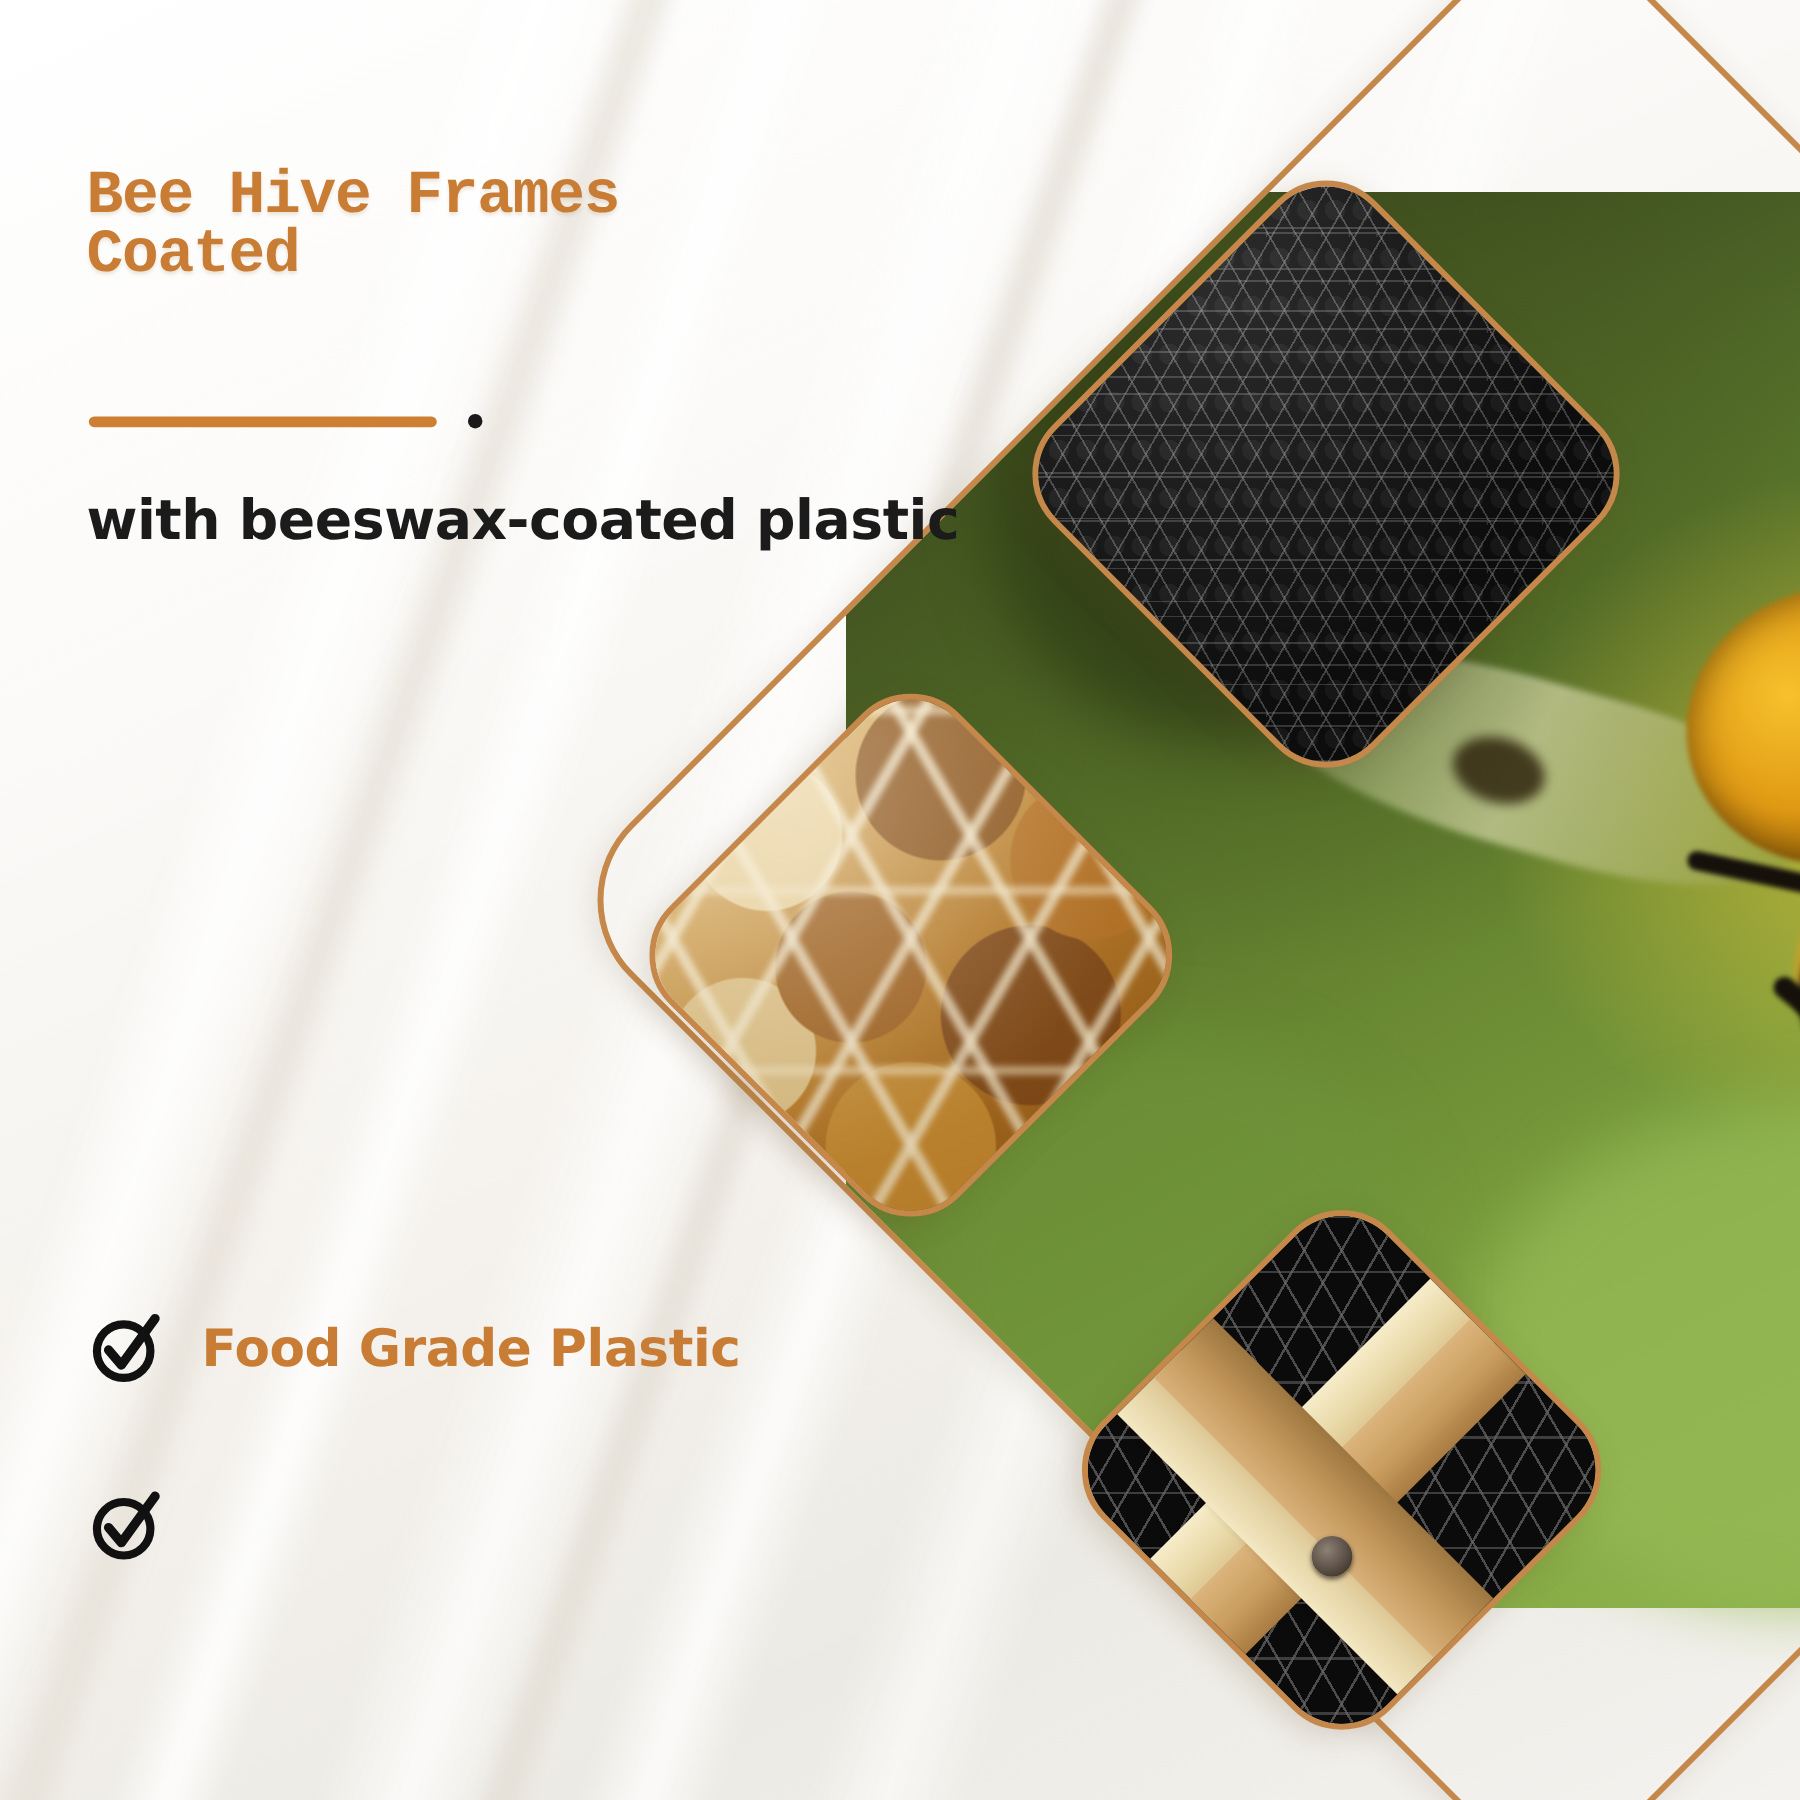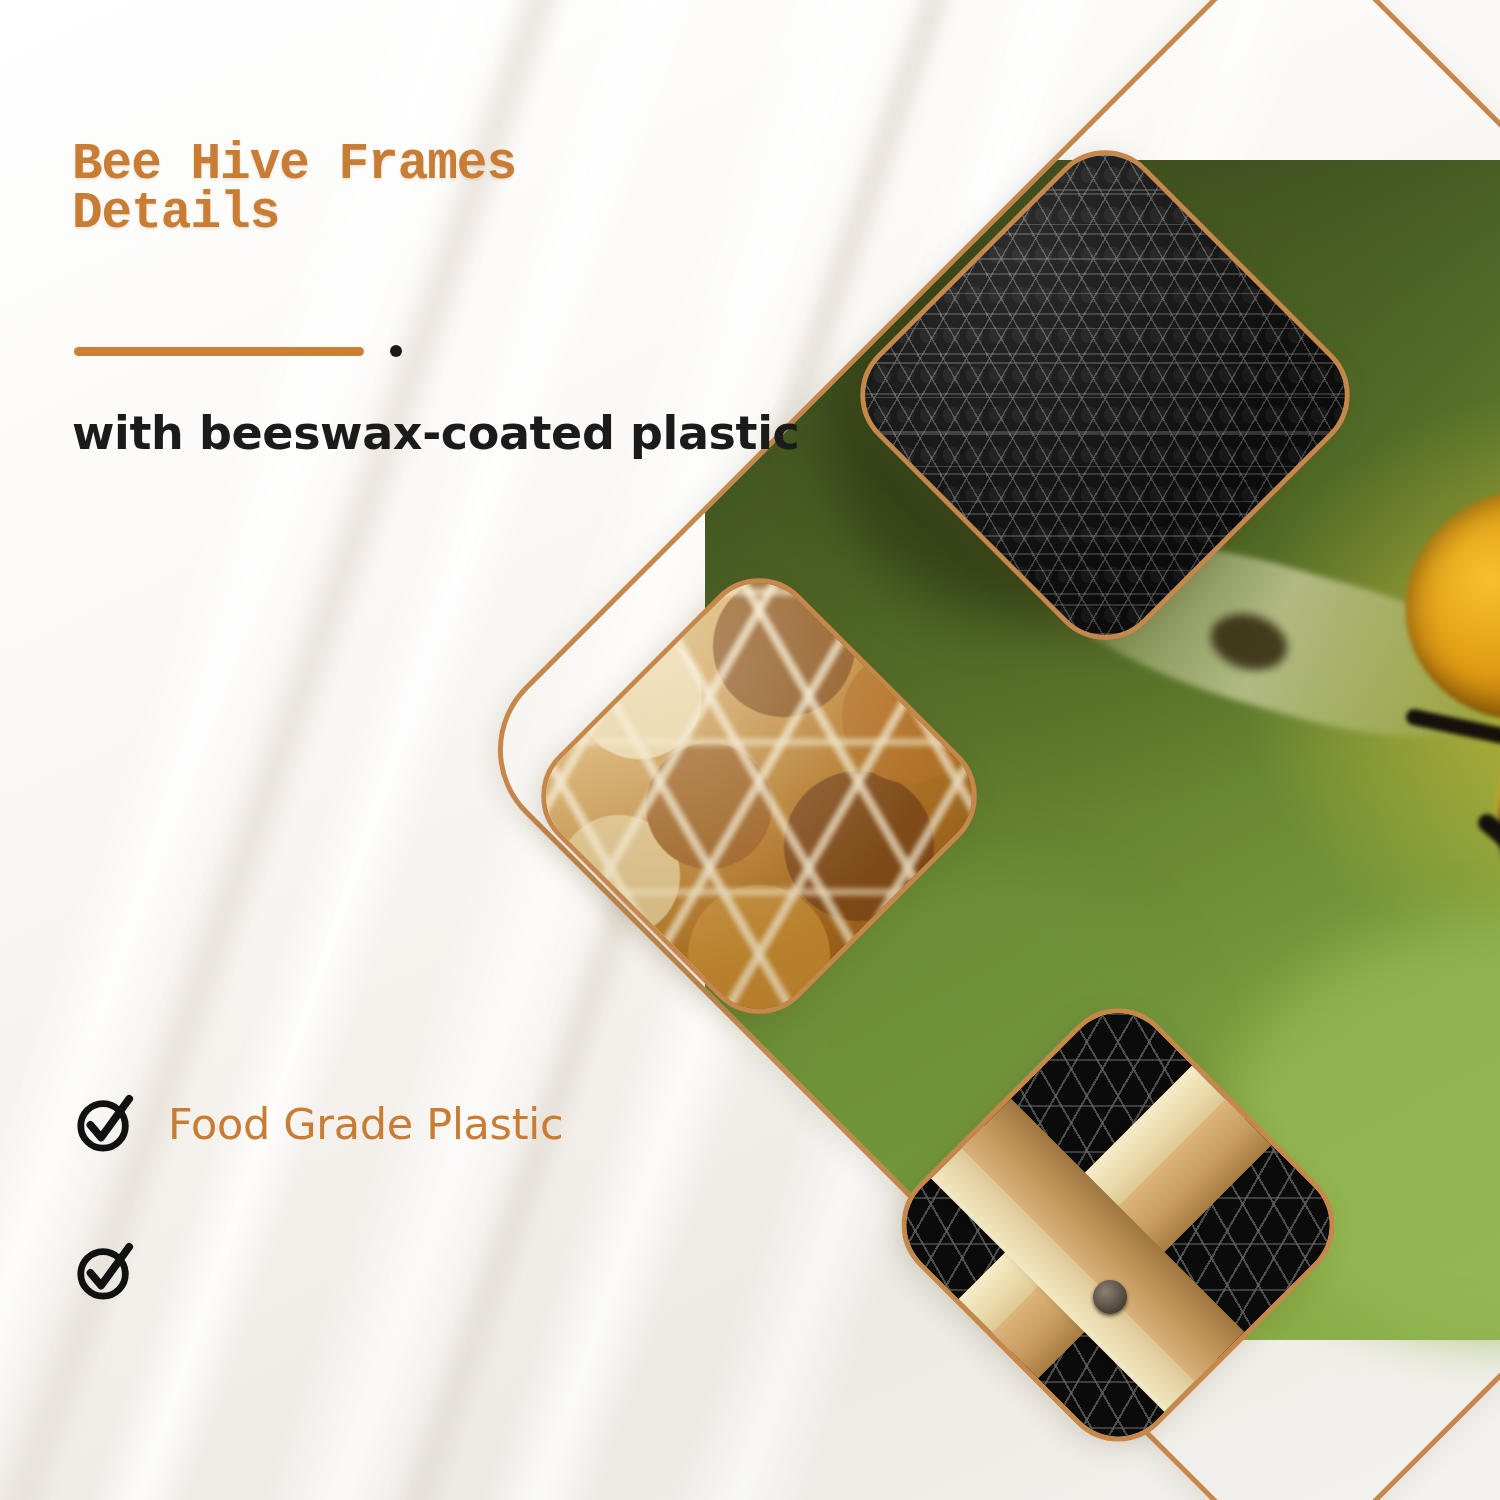--- a/index.html
+++ b/index.html
@@ -215,21 +215,21 @@
     font-size:46px;line-height:1.12;font-weight:bold;
     font-family:"DejaVu Sans", sans-serif;
     letter-spacing:-.4px;
   }
 
   
   .features{position:absolute;left:74px;top:1050px;width:760px;}
   .feature{display:flex;align-items:center;gap:32px;height:148px;}
   .check-ic{flex:0 0 auto;width:62px;height:62px;display:block;}
   .feature-label{
-    color:#c87c34;font-size:43px;font-weight:normal;
+    color:#c87c34;font-size:43px;font-weight:bold;
     font-family:"DejaVu Sans", sans-serif;letter-spacing:-.3px;
     white-space:nowrap;
   }
 </style>
 </head>
 <body>
 
 <div id="stage">
 
   <div class="streaks">
@@ -274,21 +274,21 @@
       <div class="wood-bar w-top"></div>
       <div class="wood-bar w-top2"></div>
       <div class="wood-bar w-side"></div>
       <div class="wood-bar w-side2"></div>
       <div class="w-screw"></div>
     </div>
   </div>
 
   <div class="headline">
     <div>Bee Hive Frames</div>
-    <div>Details</div>
+    <div>Coated</div>
   </div>
 
   <div class="divider-row">
     <div class="divider-bar"></div>
     <div class="divider-dot"></div>
   </div>
 
   <div class="subline">
     <div>with beeswax-coated plastic</div>
   </div>

